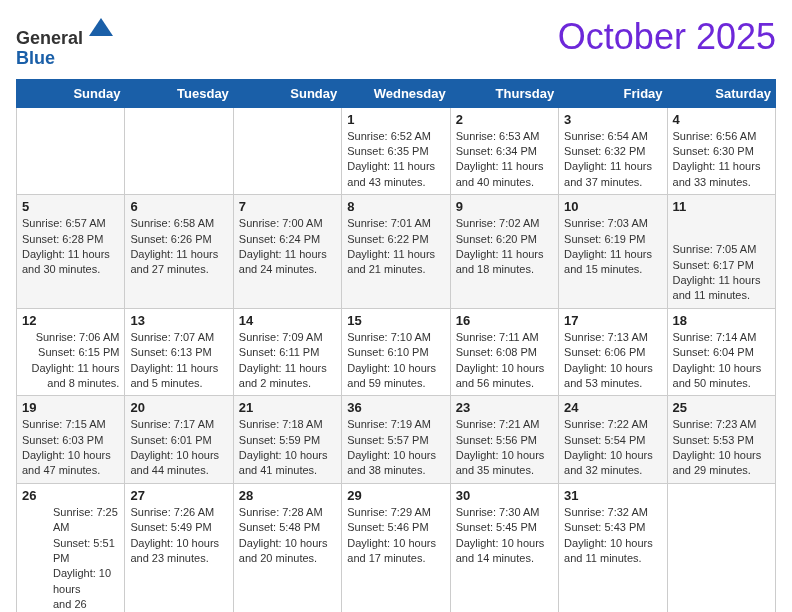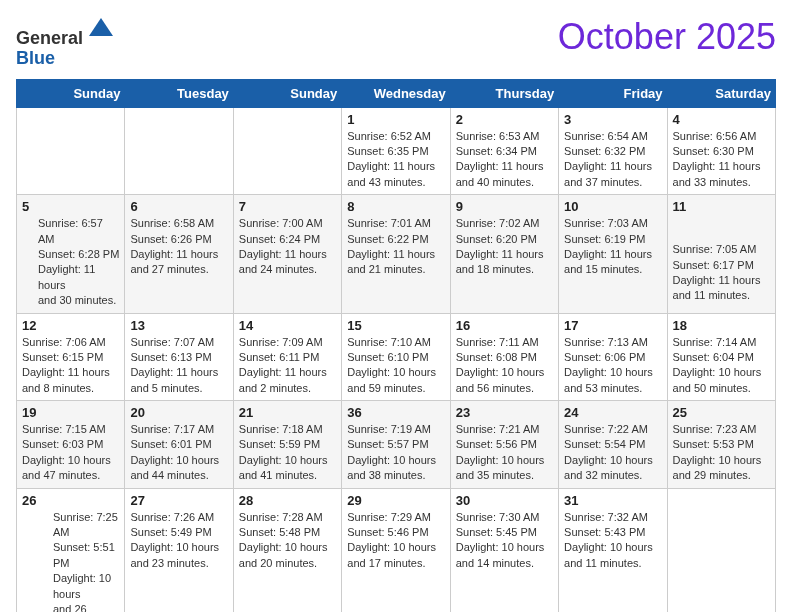--- a/index.html
+++ b/index.html
@@ -149,21 +149,21 @@
           <div class="day-number">4</div>
           <div class="day-info" style="white-space: pre-line;">Sunrise: 6:56 AM
 Sunset: 6:30 PM
 Daylight: 11 hours
 and 33 minutes.</div>
         </td>
       </tr>
       <tr>
         <td>
           <div class="day-number">5</div>
-          <div class="day-info" style="white-space: pre-line; margin-left: 16px;">Sunrise: 6:57 AM
+          <div class="day-info" style="white-space: pre-line;">Sunrise: 6:57 AM
 Sunset: 6:28 PM
 Daylight: 11 hours
 and 30 minutes.</div>
         </td>
         <td>
           <div class="day-number">6</div>
           <div class="day-info" style="white-space: pre-line;">Sunrise: 6:58 AM
 Sunset: 6:26 PM
 Daylight: 11 hours
 and 27 minutes.</div>
@@ -200,21 +200,21 @@
           <div class="day-number">11</div>
           <div class="day-info" style="white-space: pre-line; margin-top: 28px;">Sunrise: 7:05 AM
 Sunset: 6:17 PM
 Daylight: 11 hours
 and 11 minutes.</div>
         </td>
       </tr>
       <tr>
         <td>
           <div class="day-number">12</div>
-          <div class="day-info" style="white-space: pre-line;">Sunrise: 7:06 AM
+          <div class="day-info" style="white-space: pre-line; text-align: right;">Sunrise: 7:06 AM
 Sunset: 6:15 PM
 Daylight: 11 hours
 and 8 minutes.</div>
         </td>
         <td>
           <div class="day-number">13</div>
           <div class="day-info" style="white-space: pre-line;">Sunrise: 7:07 AM
 Sunset: 6:13 PM
 Daylight: 11 hours
 and 5 minutes.</div>

